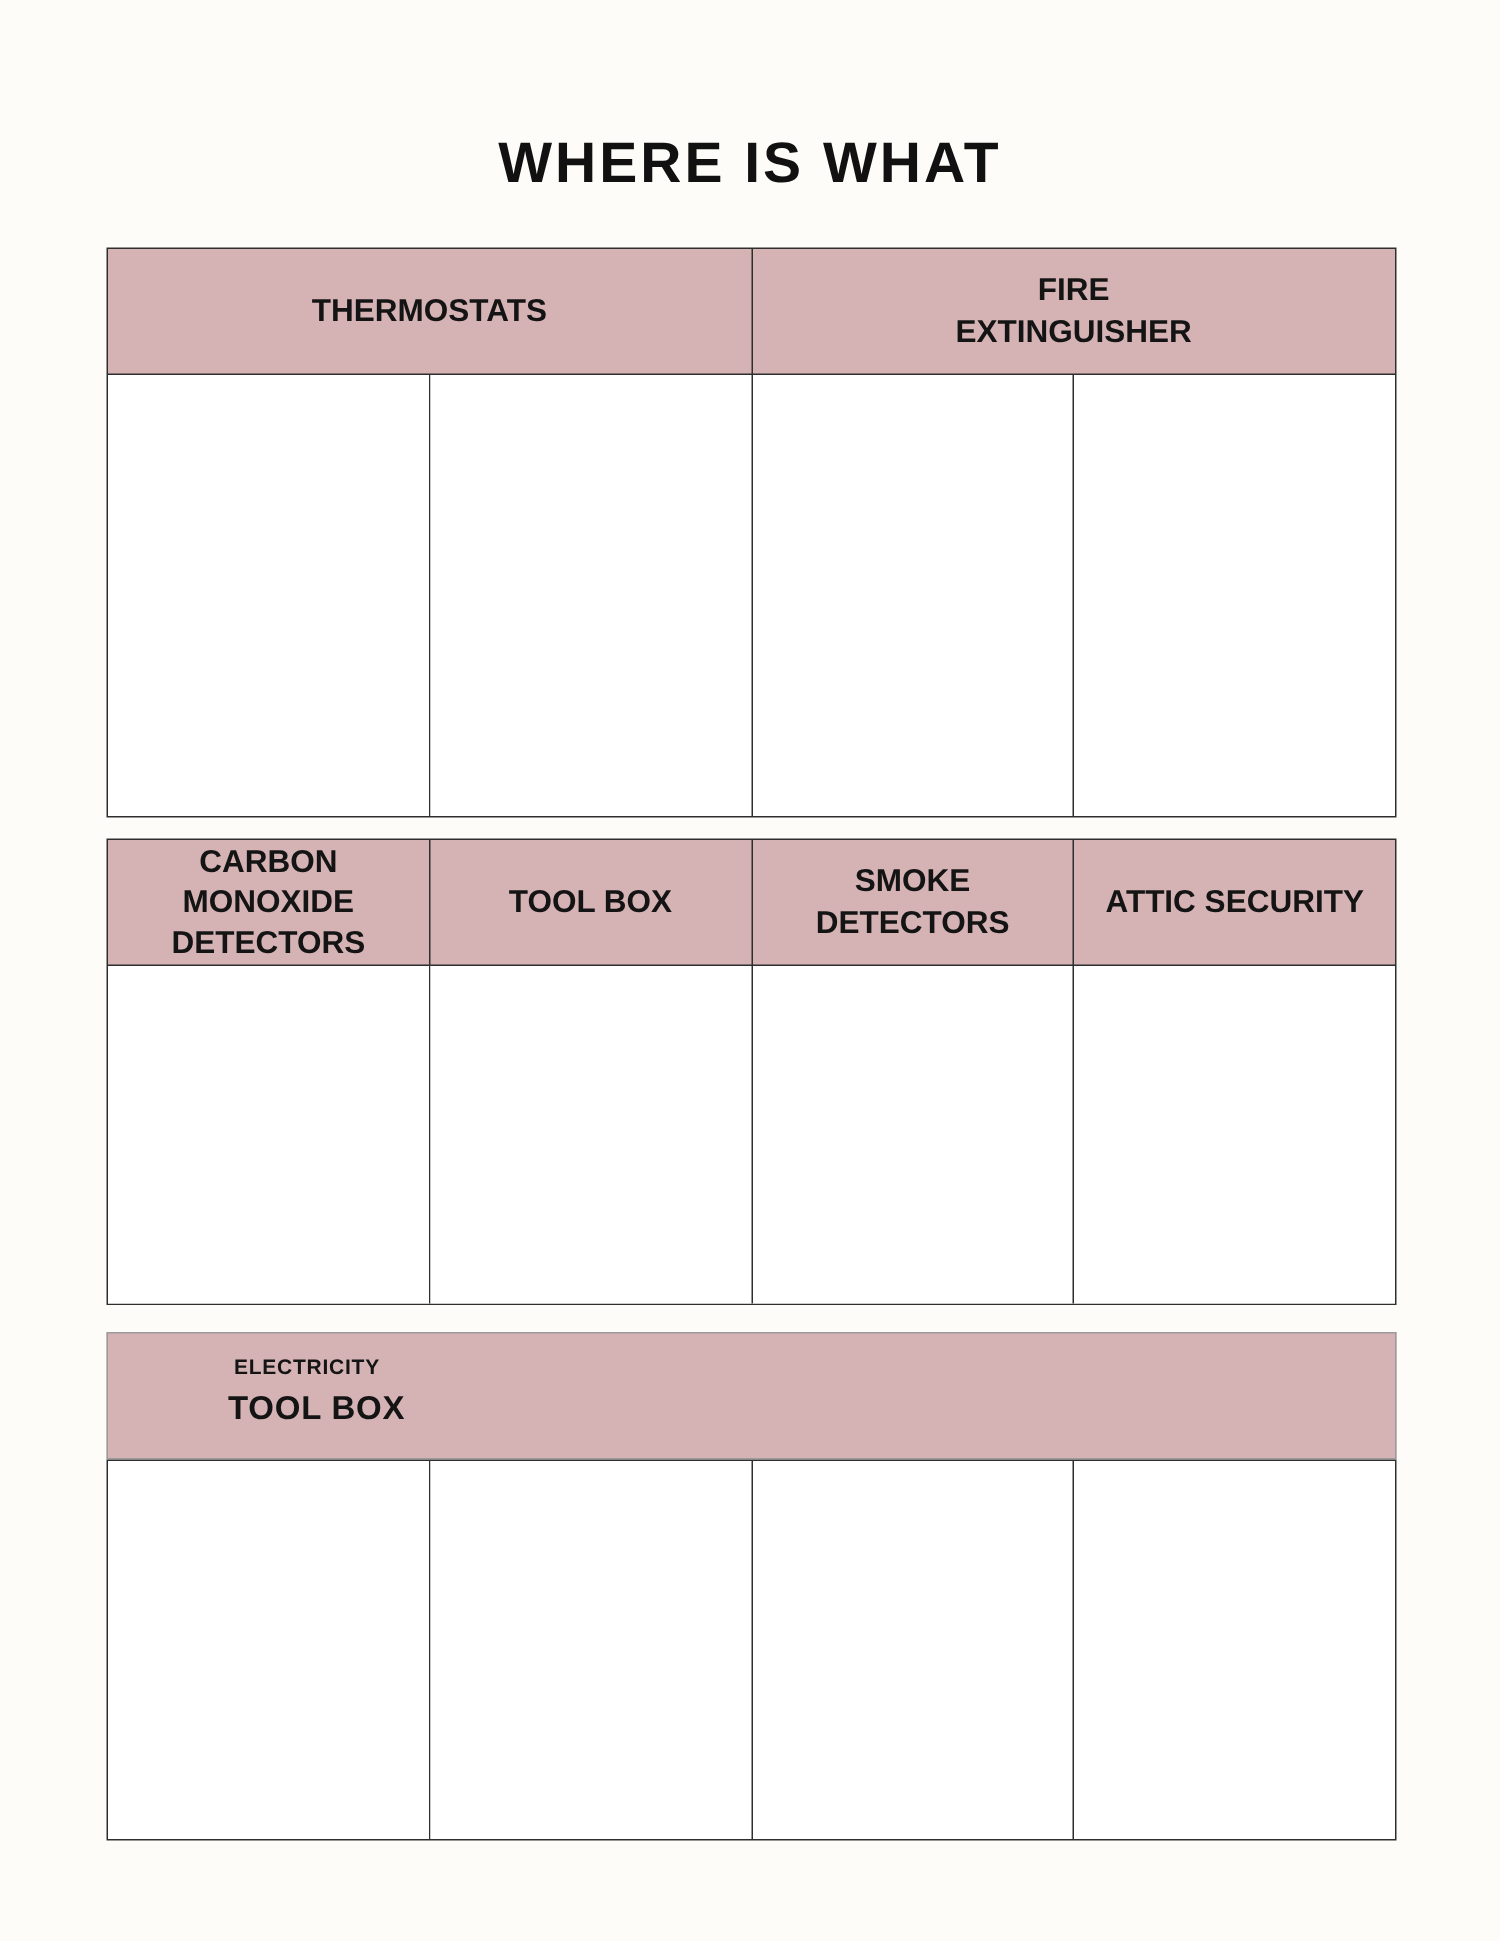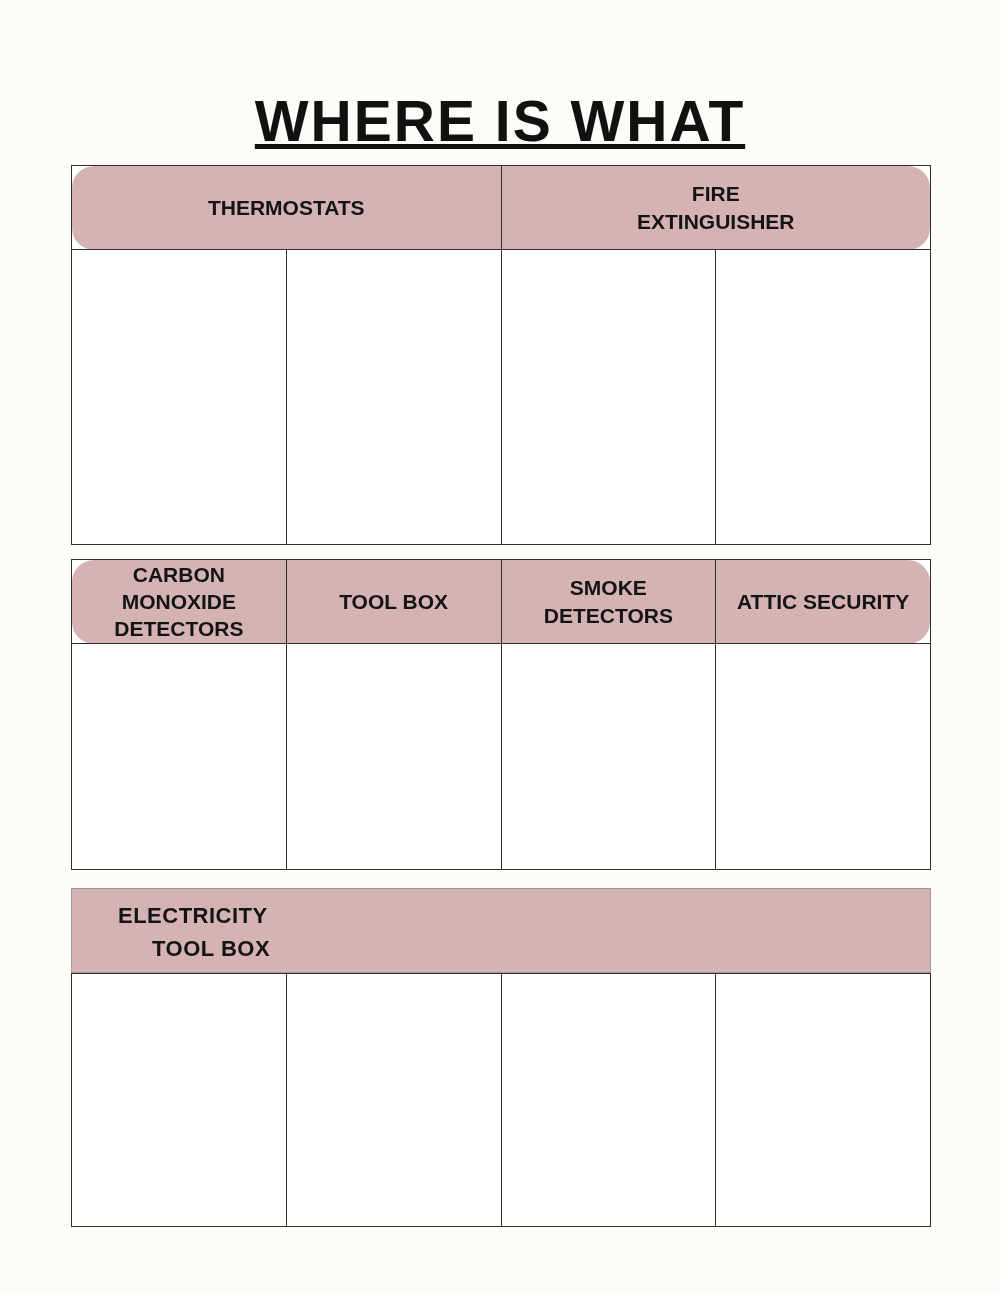--- a/index.html
+++ b/index.html
@@ -11,39 +11,37 @@
     font-family: "Liberation Sans", "DejaVu Sans", sans-serif;
     color: var(--text, #141414);
     overflow: hidden;
   }
   .page-title {
     position: absolute;
     top: 88px;
     left: 0;
     width: 100%;
     text-align: center;
-    font-size: 57px;
+    font-size: 38px;
     font-weight: 800;
     letter-spacing: 2px;
     color: #111;
-    text-decoration: underline;
   }
   .loc-table {
     position: absolute;
     left: 71px;
     width: 860px;
     background: var(--cell-bg, #ffffff);
     border: 1.5px solid var(--border, #2e2e2e);
   }
   #table1 { top: 165px; }
   #table2 { top: 559px; }
   .header-row {
     display: flex;
     background: var(--header-bg, #d5b3b5);
-    border-radius: 22px;
   }
   .header-cell {
     flex: 1 1 0;
     min-width: 0;
     border-right: 1.5px solid var(--border, #2e2e2e);
     border-bottom: 1.5px solid var(--border, #2e2e2e);
     display: flex;
     align-items: center;
     justify-content: center;
     text-align: center;
@@ -71,24 +69,24 @@
     position: absolute;
     left: 71px;
     top: 888px;
     width: 860px;
     height: 85px;
     background: var(--header-bg, #d5b3b5);
     border: 1px solid #9b9b9b;
     padding-top: 14px;
   }
   .banner-line1 {
-    font-size: 22px;
+    font-size: 14px;
     font-weight: 700;
     letter-spacing: 0.5px;
-    padding-left: 46px;
+    padding-left: 84px;
   }
   .banner-line2 {
     font-size: 22px;
     font-weight: 700;
     letter-spacing: 0.5px;
     padding-left: 80px;
     margin-top: 7px;
   }
   #table3 {
     position: absolute;

